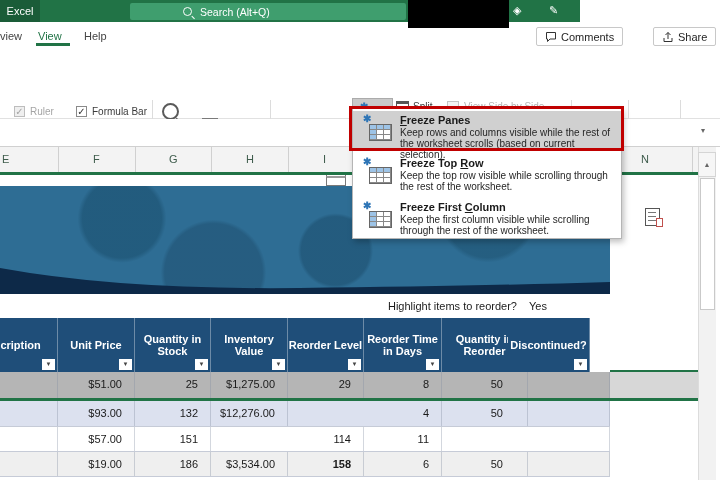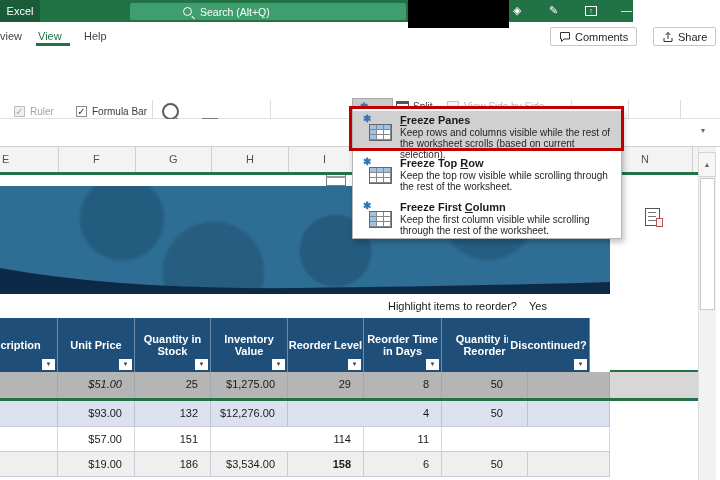--- a/index.html
+++ b/index.html
@@ -1,21 +1,21 @@
 <!DOCTYPE html>
 <html><head>
 <meta charset="utf-8">
 <style>
   * { margin:0; padding:0; box-sizing:border-box; }
   body { font-family:"Liberation Sans", sans-serif; background:#fff; }
   #page { position:relative; width:720px; height:480px; overflow:hidden; background:#fff; }
   .abs { position:absolute; }
 
   
-  #titlebar { left:0; top:0; width:633px; height:22px; background:#217346; }
+  #titlebar { left:0; top:0; width:580px; height:22px; background:#217346; }
   #appname-block { left:0; top:0; width:40px; height:22px; background:#1a5c38; color:#fff; font-size:11px;
                    display:flex; align-items:center; justify-content:center; }
   #searchbox { left:130px; top:3px; width:276px; height:17px; background:#3f9e6e; border-radius:2px;
                display:flex; align-items:center; color:#fff; font-size:10.5px; }
   .mag { width:9px; height:9px; border:1.4px solid #fff; border-radius:50%; position:relative; margin:0 8px 0 53px; }
   .mag::after { content:""; position:absolute; width:4px; height:1.4px; background:#fff; transform:rotate(45deg);
                 left:7px; top:9px; }
   #redaction { left:408px; top:0; width:101px; height:28px; background:#000; z-index:5; }
   .tb-ico { color:#fff; font-size:11px; top:4px; }
   #ribbonopt-icon { width:12px; height:10px; border:1.2px solid #fff; color:#fff; font-size:7px; text-align:center; line-height:8px; }
@@ -140,21 +140,21 @@
     <span class="abs tb-ico" style="left:621px;">—</span>
     <span class="abs tb-ico" style="left:659px;">❐</span>
     <span class="abs tb-ico" style="left:697px;">✕</span>
   </div>
   <div class="abs" id="redaction"></div>
 
   <div class="abs" id="tabrow">
     <span class="abs tab" style="left:-14px;">Review</span>
     <span class="abs tab active" style="left:38px;">View</span>
     <span class="abs tab" style="left:84px;">Help</span>
-    <div class="abs pillbtn" style="left:536px;margin-left:14px;">
+    <div class="abs pillbtn" style="left:536px;">
       <svg width="12" height="12">
           <path d="M1.5 1.5h9v6.5H5L2.5 10.5V8H1.5z" fill="none" stroke="#333" stroke-width="1"></path>
         </svg>
       <span>Comments</span>
     </div>
     <div class="abs pillbtn" style="left:653px;">
       <svg width="12" height="12">
           <path d="M6 8V1.5M3.5 4L6 1.5L8.5 4M2 7v3.5h8V7" fill="none" stroke="#333" stroke-width="1"></path>
         </svg>
       <span>Share</span>
@@ -320,21 +320,21 @@
     <span>Quantity in Reorder</span>
       <span class="filterbtn">▼</span>
   </div>
   <div class="abs th" style="left:508px; width:82px;">
     <span>Discontinued?</span>
       <span class="filterbtn">▼</span>
   </div>
 
   <div class="abs trow" style="top:372px; height:26px; background:#b5b5b5;">
     <div class="td" style="left:0; width:58px;"></div>
-    <div class="td" style="left:58px; width:77px;font-style:italic;">$51.00</div>
+    <div class="td" style="left:58px; width:77px;">$51.00</div>
     <div class="td" style="left:135px; width:76px;">25</div>
     <div class="td" style="left:211px; width:77px;">$1,275.00</div>
     <div class="td" style="left:288px; width:76px;">29</div>
     <div class="td" style="left:364px; width:78px;">8</div>
     <div class="td" style="left:442px; width:86px; padding-right:24px;">50</div>
     <div class="td" style="left:528px; width:82px;"></div>
   </div>
   <div class="abs" id="gray-ext"></div>
   <div class="abs" id="green-ext"></div>
   <div class="abs" id="greenline-mid"></div>

